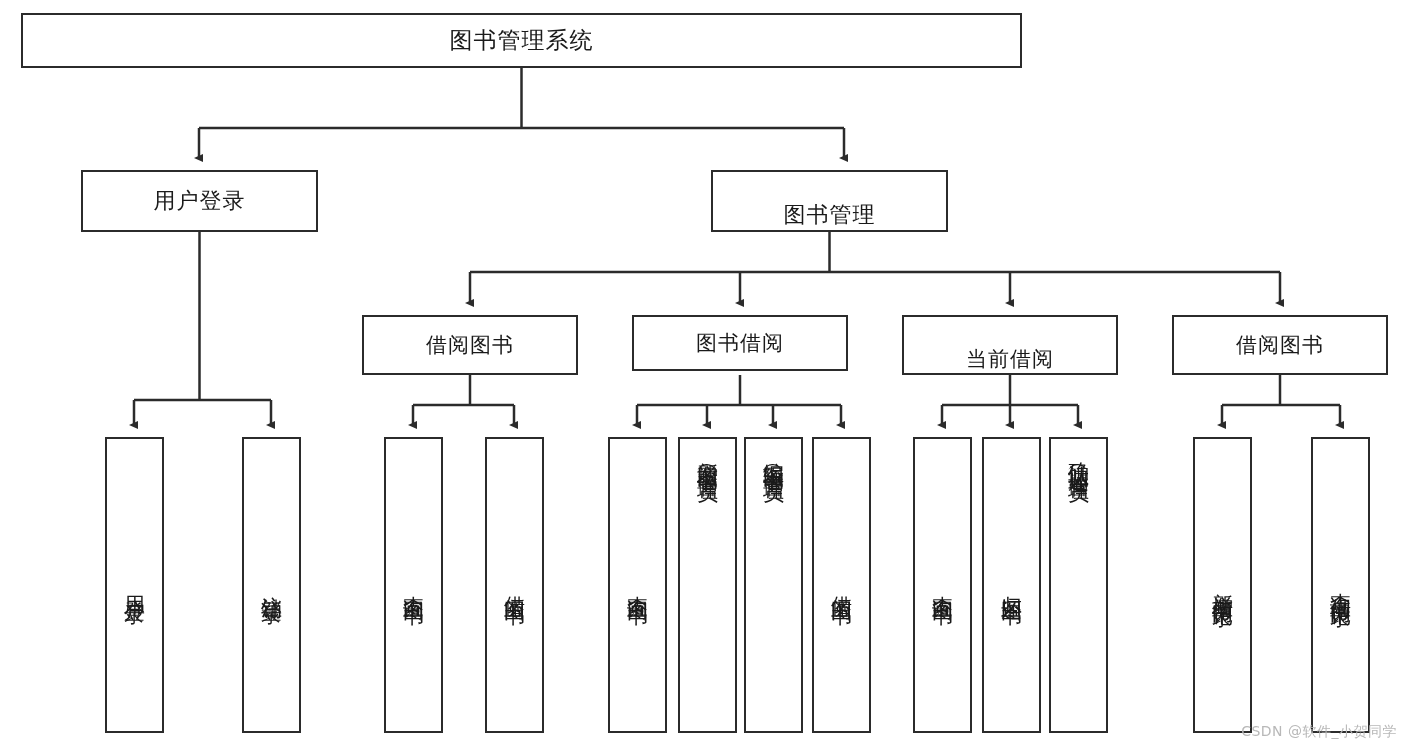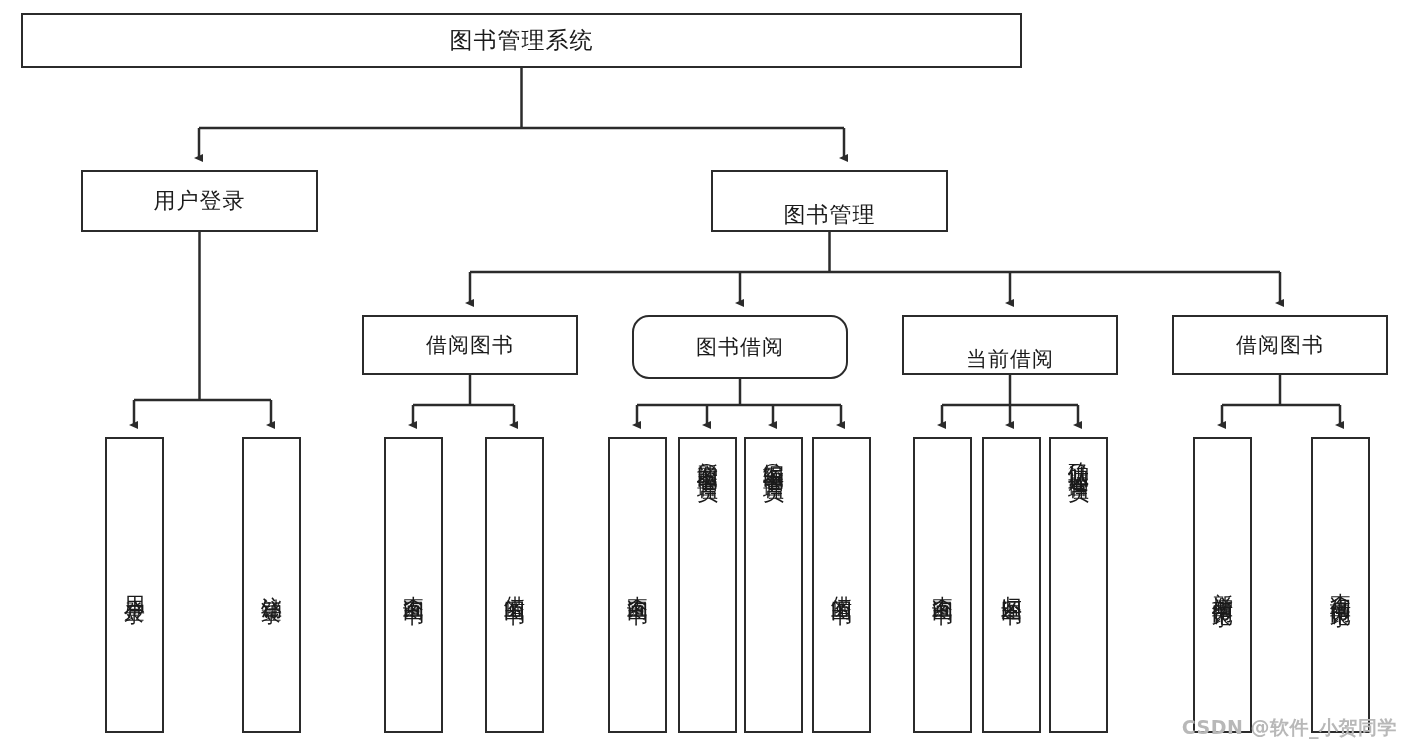--- a/index.html
+++ b/index.html
@@ -61,25 +61,24 @@
   }
   
   .node.leaf.center {
     align-items: center;
     padding-top: 0;
   }
   #watermark {
     position: absolute;
     right: 8px;
     bottom: 6px;
-    font-size: 19px;
+    font-size: 14px;
     color: #b8b8b8;
     white-space: nowrap;
     letter-spacing: 0.5px;
-    font-weight: bold;
   }
 </style>
 </head>
 <body>
 
 <div id="canvas">
 
   <svg id="edges" viewBox="0 0 1405 747">
     <defs>
       <marker id="arrow" markerWidth="10" markerHeight="10" refX="5" refY="5" orient="auto" markerUnits="userSpaceOnUse">
@@ -139,21 +138,21 @@
   </div>
 
   <div class="node level2" style="left:711px; top:170px; width:237px; height:62px;align-items:flex-end;">
     <span class="hlabel">图书管理</span>
   </div>
 
   <div class="node level3" style="left:362px; top:315px; width:216px; height:60px;">
     <span class="hlabel">借阅图书</span>
   </div>
 
-  <div class="node level3" style="left:632px; top:315px; width:216px; height:64px;border-radius:17px;">
+  <div class="node level3" style="left:632px; top:315px; width:216px; height:56px;">
     <span class="hlabel">图书借阅</span>
   </div>
 
   <div class="node level3" style="left:902px; top:315px; width:216px; height:60px;align-items:flex-end;">
     <span class="hlabel">当前借阅</span>
   </div>
 
   <div class="node level3" style="left:1172px; top:315px; width:216px; height:60px;">
     <span class="hlabel">借阅图书</span>
   </div>

